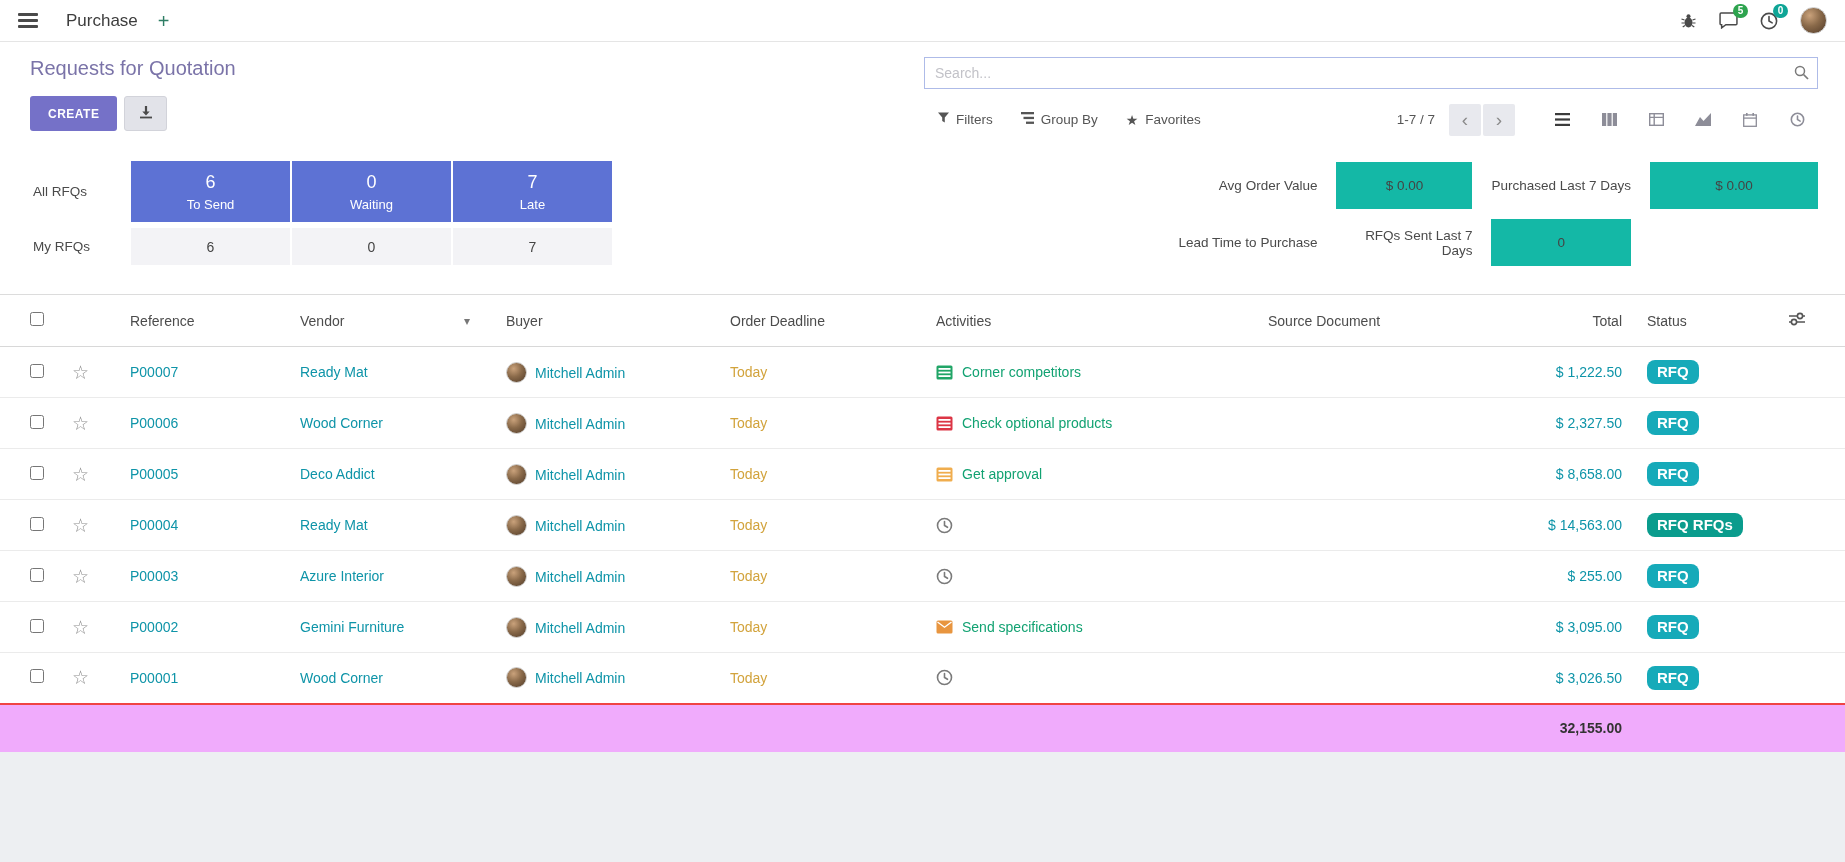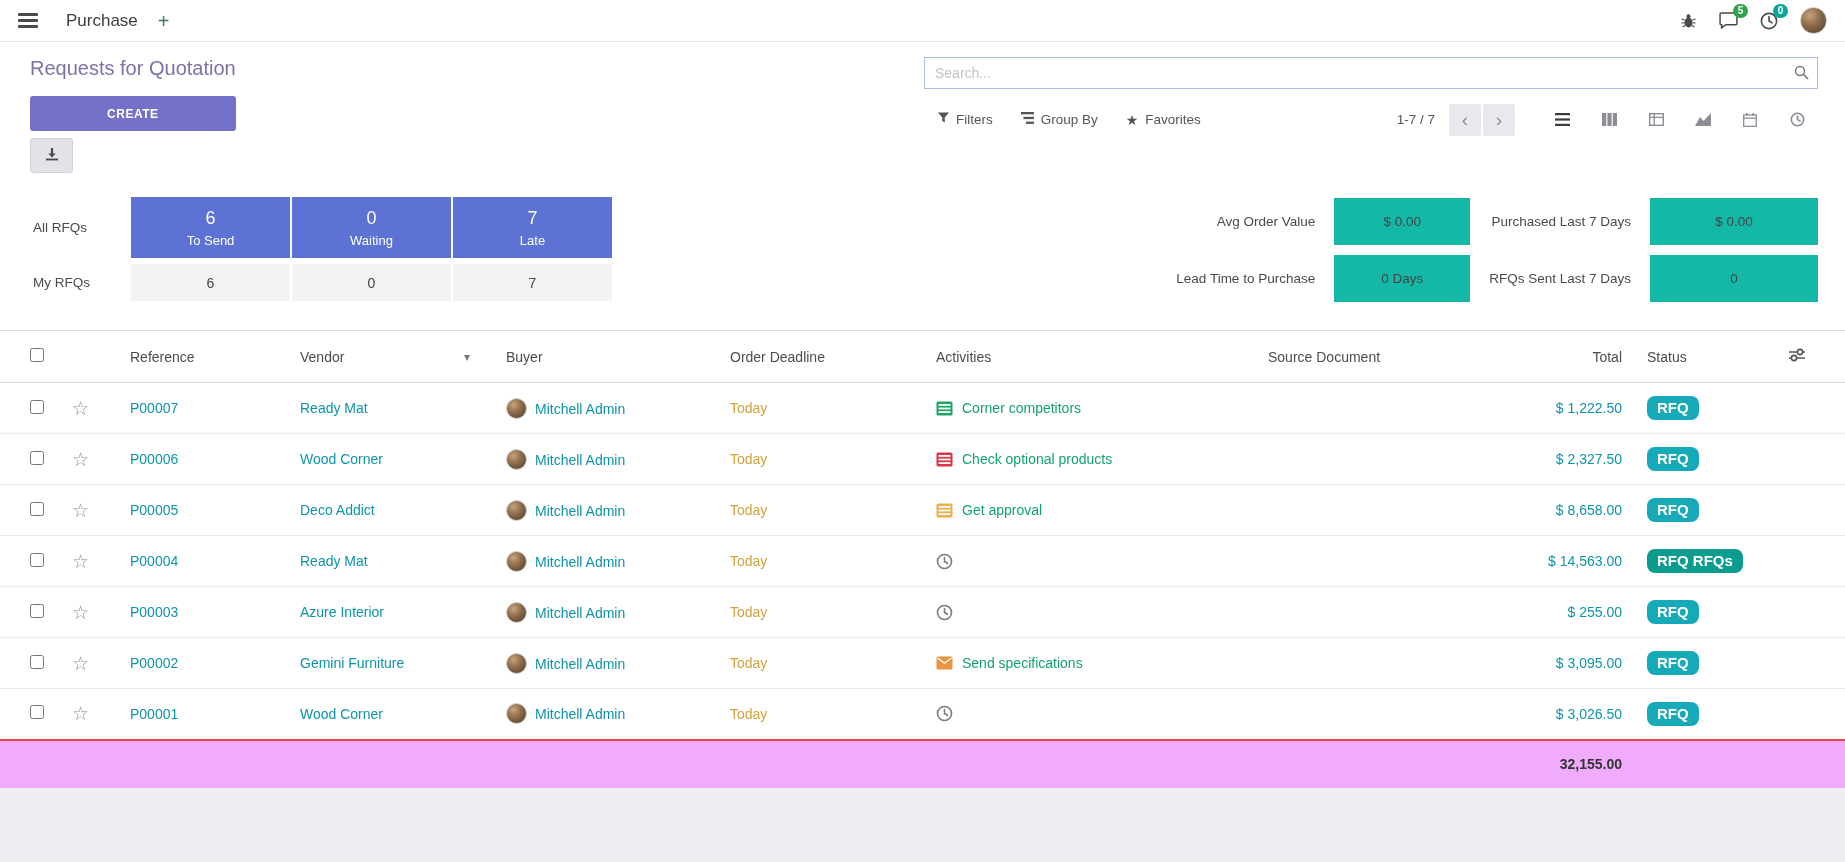--- a/index.html
+++ b/index.html
@@ -20,21 +20,21 @@
   .nav-right { margin-left: auto; display: flex; align-items: center; gap: 22px; }
   .nav-icon { position: relative; display: flex; align-items: center; cursor: pointer; }
   .nav-badge { position: absolute; top: -8px; right: -10px; color: #fff; font-size: 10px; line-height: 1; border-radius: 8px; padding: 2px 4px; min-width: 15px; text-align: center; font-weight: 700; }
   .nav-badge.messages { background: var(--nav-badge-messages); }
   .nav-badge.activities { background: var(--nav-badge-activities); }
   .avatar-nav { width: 27px; height: 27px; border-radius: 50%; background: radial-gradient(circle at 35% 30%, #caa27b 0%, #8a6a4a 45%, #503a28 100%); border: 1px solid #ccc; cursor: pointer; }
 
   
   .control-panel { display: flex; justify-content: space-between; padding: 15px 27px 0 30px; background: #fff; }
   .page-title { font-size: 20px; font-weight: 400; color: #7a73a8; }
-  .cp-buttons { margin-top: 16px; display: flex; gap: 7px; flex-direction: column; }
+  .cp-buttons { margin-top: 16px; display: flex; gap: 7px; }
   .btn-create { background: var(--accent); color: #fff; font-size: 12px; font-weight: 700; letter-spacing: .5px; padding: 0 18px; height: 35px; border: none; border-radius: 3px; }
   .btn-export { width: 43px; height: 35px; background: #e2e3e9; border: 1px solid #d2d3da; border-radius: 3px; display: flex; align-items: center; justify-content: center; }
   .cp-right { width: 894px; }
   .search-bar { position: relative; height: 32px; }
   .search-input { width: 100%; height: 100%; border: 1px solid #aebbe8; padding: 0 32px 0 10px; font-size: 14px; outline: none; color: #444; }
   .search-input::placeholder { color: #c2c2c8; }
   .search-icon { position: absolute; right: 9px; top: 8px; pointer-events: none; }
   .cp-row2 { display: flex; align-items: center; margin-top: 13px; height: 35px; }
   .filter-group { display: flex; gap: 28px; margin-left: 14px; }
   .filter-item { display: flex; align-items: center; gap: 7px; font-size: 13.5px; color: #555; cursor: pointer; background: none; border: none; }
@@ -237,21 +237,20 @@
     <div class="kpi-my">6</div>
     <div class="kpi-my">0</div>
     <div class="kpi-my">7</div>
   </div>
   <div class="stats-grid">
     <div class="stat-label">Avg Order Value</div>
     <div class="stat-value">$ 0.00</div>
     <div class="stat-label">Purchased Last 7 Days</div>
     <div class="stat-value">$ 0.00</div>
     <div class="stat-label">Lead Time to Purchase</div>
-    <div class="stat-value">0 Days</div>
     <div class="stat-label">RFQs Sent Last 7 Days</div>
     <div class="stat-value">0</div>
   </div>
 </div>
 
 <table class="rfq-table">
   <colgroup>
     <col style="width:64px">
       <col style="width:58px">
       <col style="width:170px">

